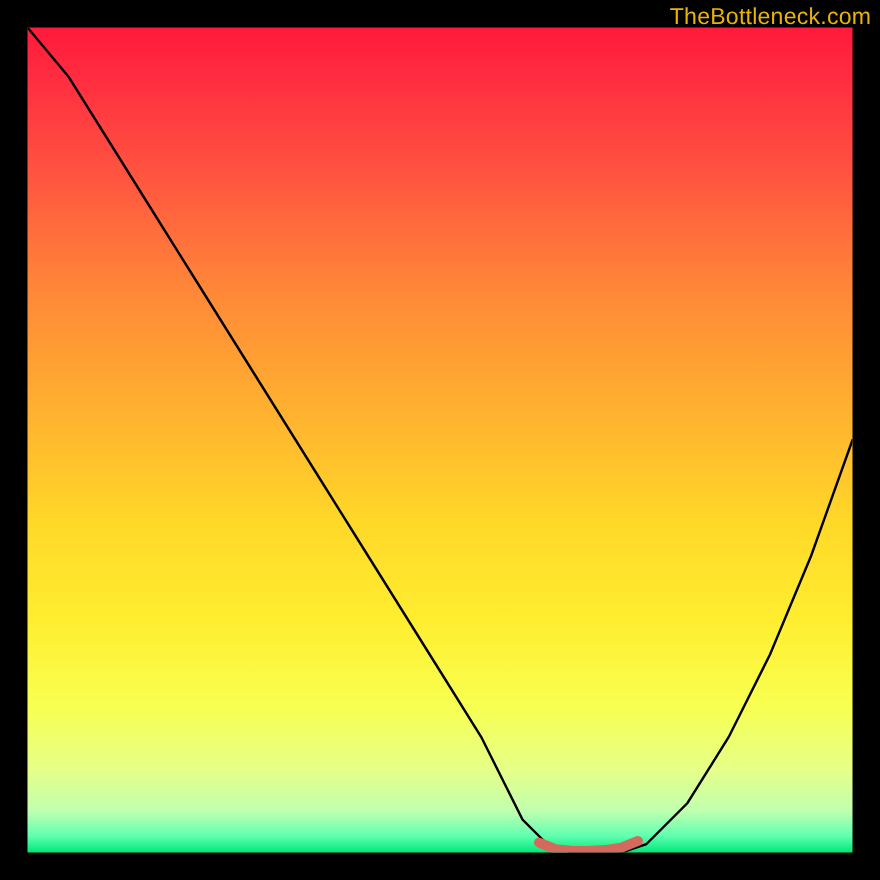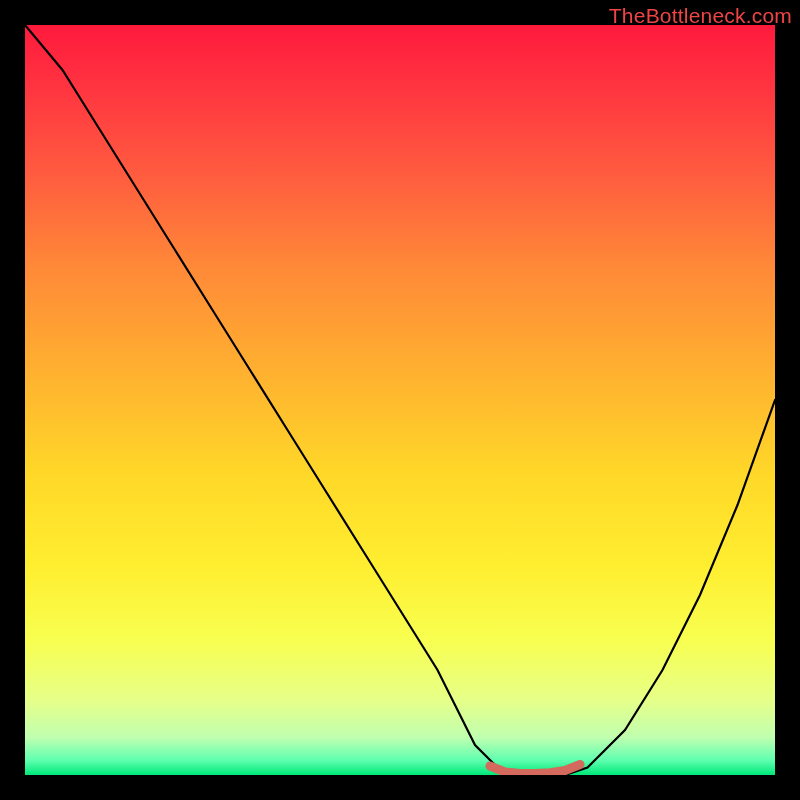--- a/index.html
+++ b/index.html
@@ -29,21 +29,21 @@
       #c0ffb0 95%,
       #60ffb0 98%,
       #00e878 100%);
   }
   .watermark {
     position: absolute;
     top: 4px;
     right: 8px;
     font-family: Arial, Helvetica, sans-serif;
     font-size: 21px;
-    color: #ef4444;
+    color: #eab308;
     font-weight: 400;
     letter-spacing: 0.2px;
   }
   svg.curve {
     position: absolute;
     left: 0; top: 0;
     width: 750px; height: 750px;
   }
 </style>
 </head>

